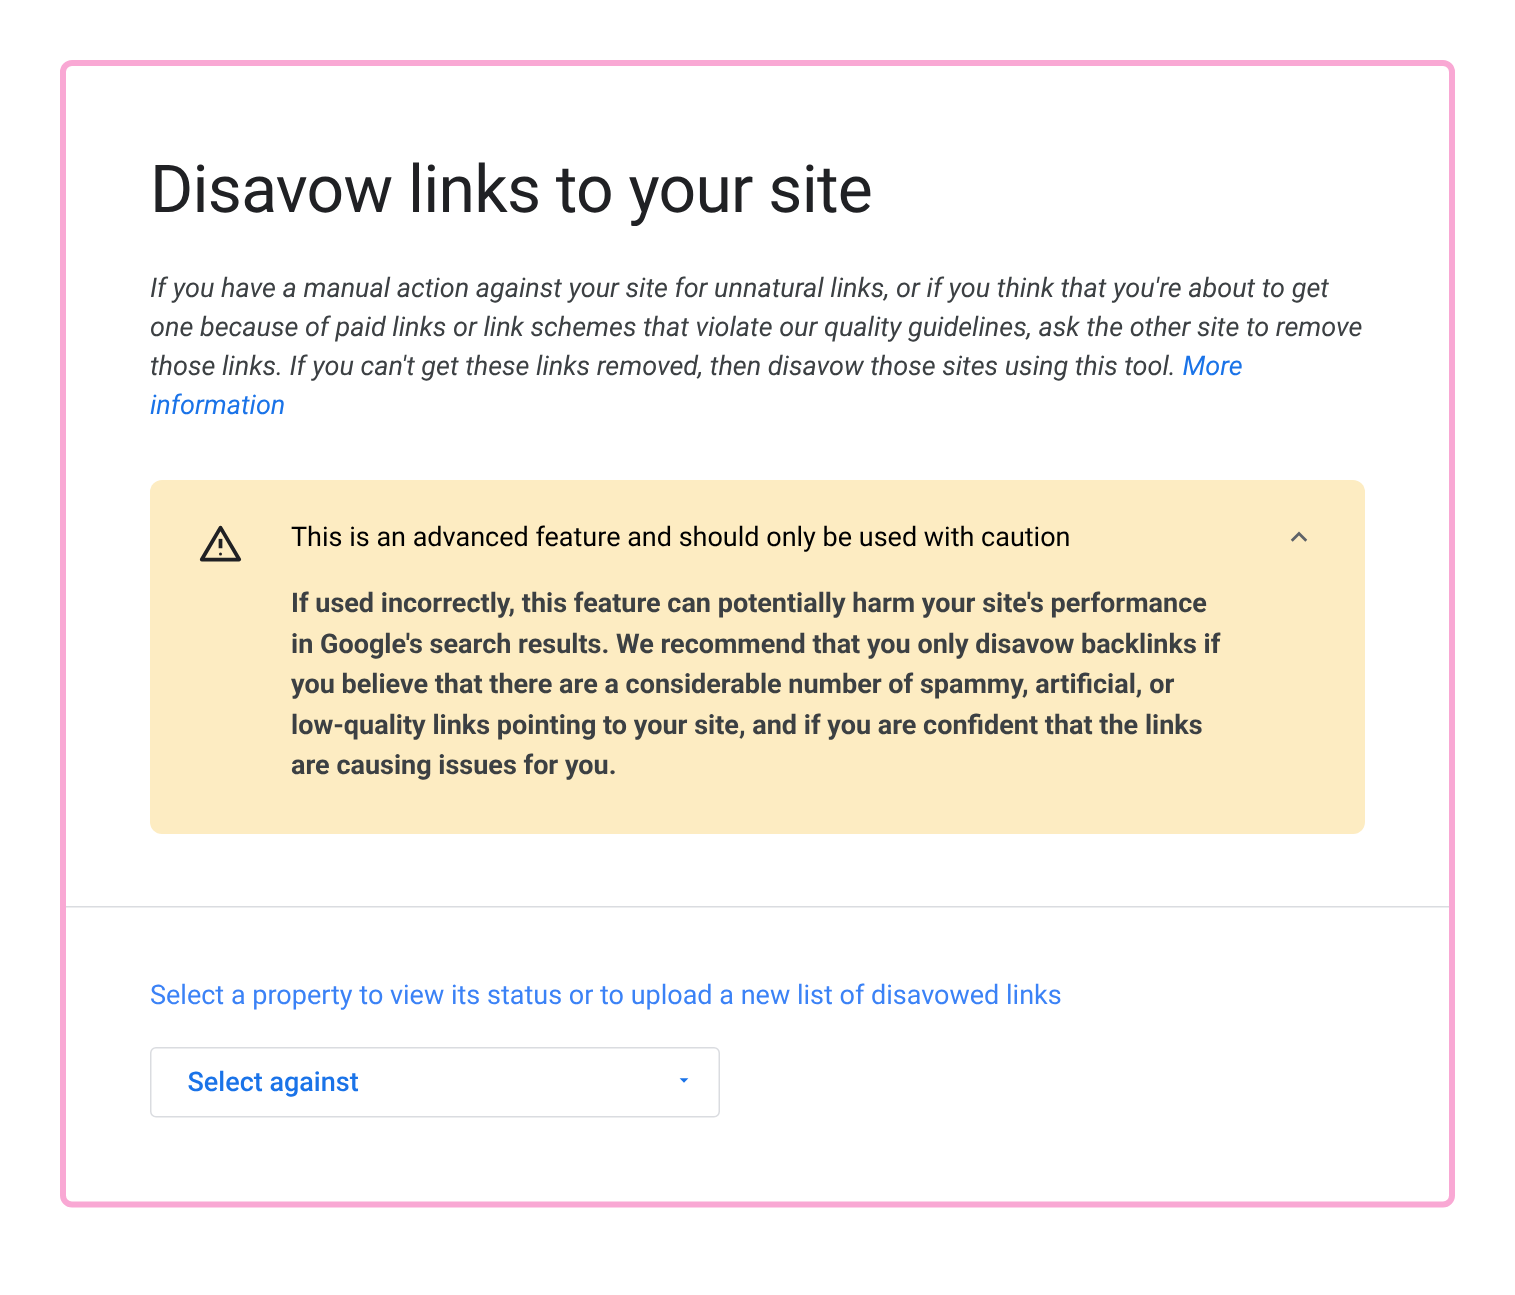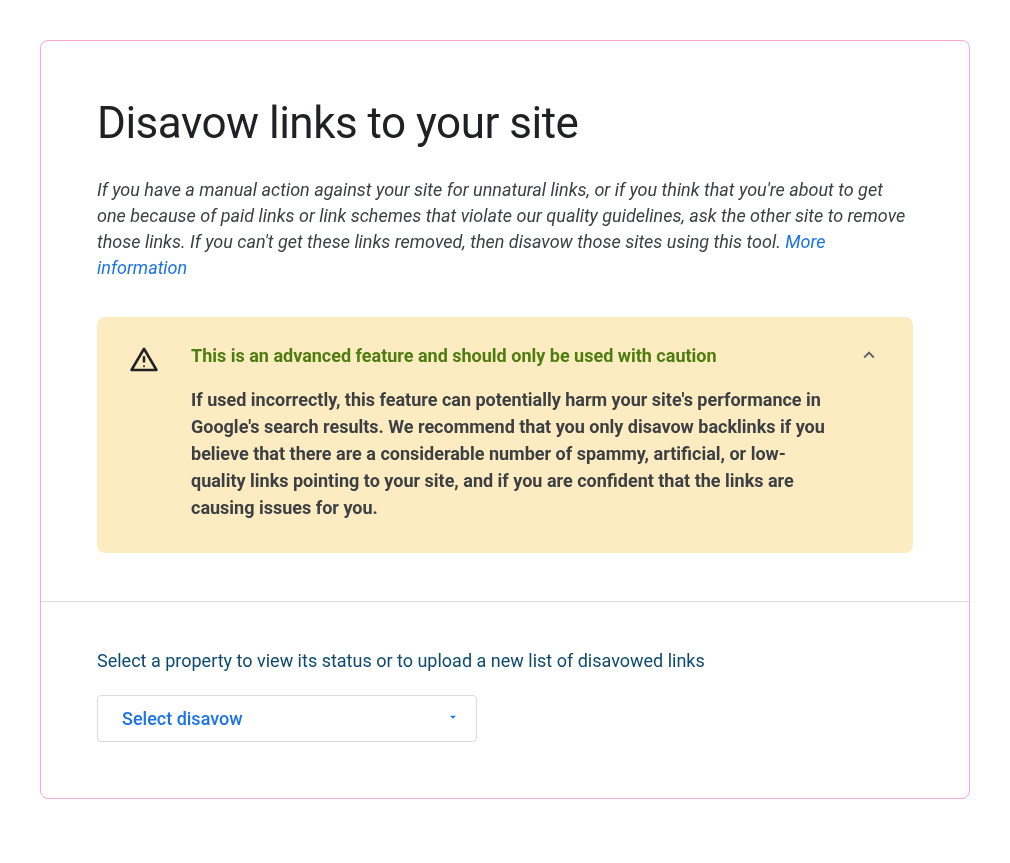--- a/index.html
+++ b/index.html
@@ -7,21 +7,21 @@
       padding: 0;
       box-sizing: border-box;
     }
     body {
       font-family: Roboto, Arial, sans-serif;
       background: #fff;
       padding: 40px;
       color: #202124;
     }
     .card {
-      border: 1px solid #f9a8d4;
+      border: 4px solid #f9a8d4;
       border-radius: 8px;
       max-width: 930px;
       margin: 0 auto;
       overflow: hidden;
     }
     .section-top {
       padding: 56px 56px 48px 56px;
     }
     .page-title {
       font-family: 'Google Sans', Roboto, Arial, sans-serif;
@@ -55,22 +55,22 @@
       flex-shrink: 0;
       width: 30px;
       height: 30px;
       margin-top: 0px;
     }
     .warning-content {
       flex: 1;
     }
     .warning-title {
       font-size: 18px;
-      font-weight: 700;
-      color: #4d7c0f;
+      font-weight: 400;
+      color: #000000;
       margin-bottom: 20px;
     }
     .warning-body {
       font-size: 18px;
       line-height: 1.5;
       color: #3c4043;
       font-weight: bold;
     }
     .collapse-btn {
       flex-shrink: 0;
@@ -83,21 +83,21 @@
       color: #5f6368;
     }
     .divider {
       border-top: 1px solid #dadce0;
     }
     .section-bottom {
       padding: 48px 56px 56px 56px;
     }
     .select-label {
       font-size: 18px;
-      color: #0c4a6e;
+      color: #3b82f6;
       margin-bottom: 24px;
     }
     .select-dropdown {
       display: inline-flex;
       align-items: center;
       justify-content: space-between;
       border: 1px solid #dadce0;
       border-radius: 4px;
       padding: 12px 16px 12px 24px;
       min-width: 380px;
@@ -144,21 +144,21 @@
         </span>
       </div>
     </div>
   </div>
 
   <div class="divider"></div>
 
   <div class="section-bottom">
     <div class="select-label">Select a property to view its status or to upload a new list of disavowed links</div>
     <div class="select-dropdown">
-      <span class="select-text">Select disavow</span>
+      <span class="select-text">Select against</span>
       <span class="select-caret">
         <svg viewBox="0 0 24 24" width="14" height="14" fill="#1a73e8">
           <path d="M7 10l5 5 5-5z"></path>
         </svg>
       </span>
     </div>
   </div>
 </div>
 
 </body></html>

